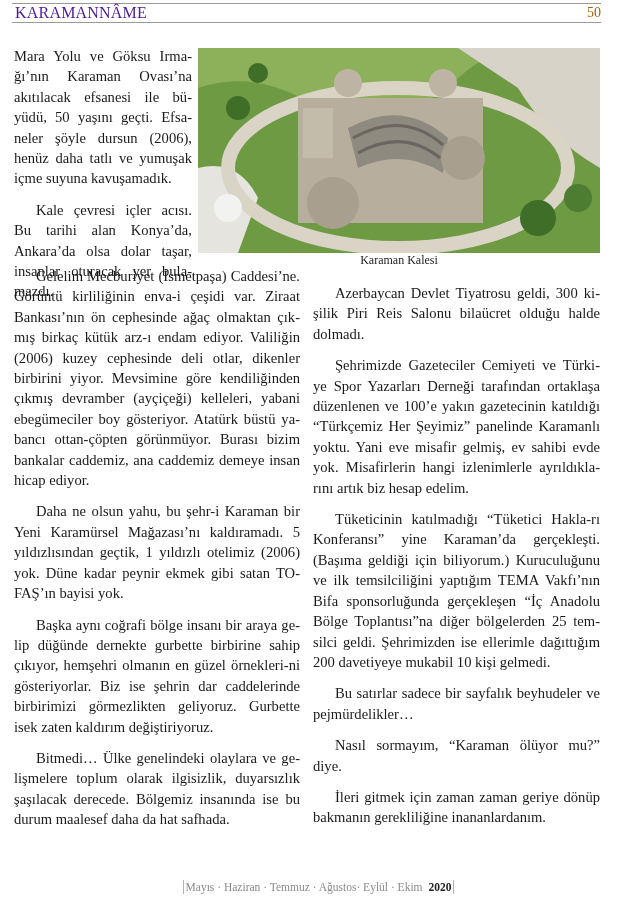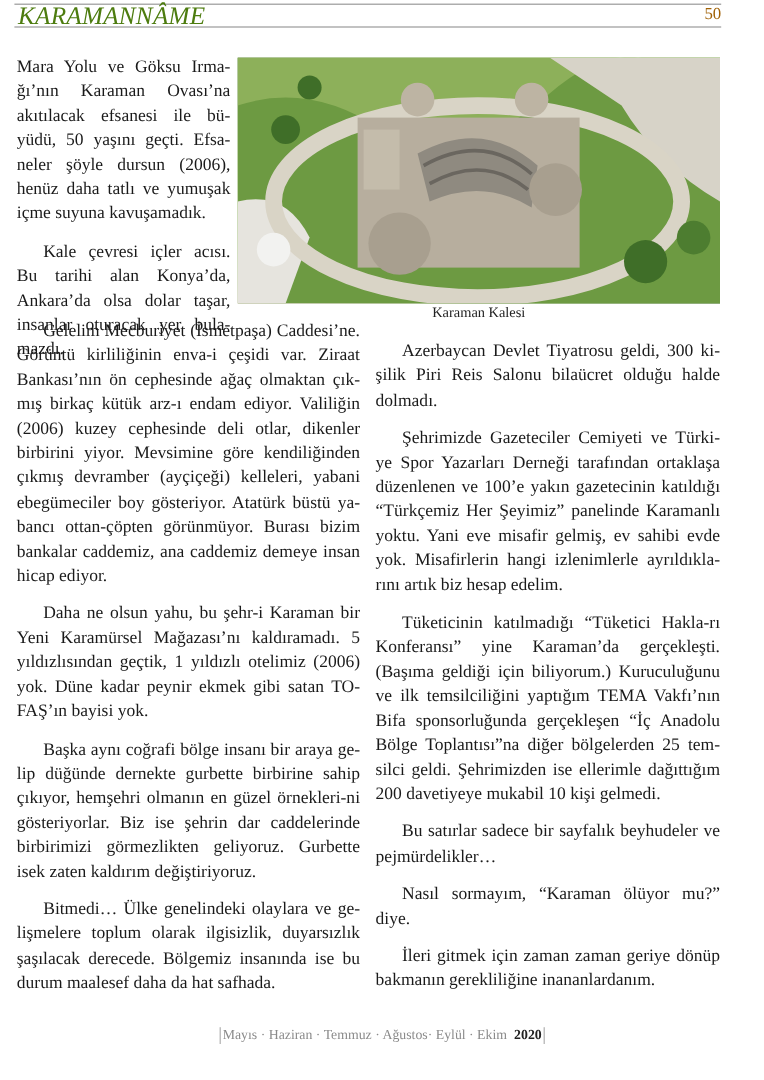--- a/index.html
+++ b/index.html
@@ -1,34 +1,34 @@
 <!DOCTYPE html>
 <html><head>
 <meta charset="utf-8">
 <style>
   html, body { margin: 0; padding: 0; background: #ffffff; }
   body { width: 637px; height: 900px; position: relative; overflow: hidden;
          font-family: "Liberation Serif", "DejaVu Serif", serif; color: #1a1a1a; }
   .header { position: absolute; left: 12px; top: 3px; width: 589px; height: 18px;
             border-top: 1.5px solid #9a9a9a; border-bottom: 1.5px solid #9a9a9a; }
-  .header-title { position: absolute; left: 3px; top: 0px; font-size: 21px; line-height: 18px;
-                  letter-spacing: 0.2px; color: #4d7c0f; font-style: italic; }
+  .header-title { position: absolute; left: 3px; top: 0px; font-size: 16px; line-height: 18px;
+                  letter-spacing: 0.2px; color: #4c1d95; }
   .page-number { position: absolute; right: 0px; top: 0px; font-size: 14px; line-height: 18px;
                  color: #a16207; }
   .photo { position: absolute; left: 198px; top: 48px; width: 402px; height: 205px; overflow: hidden;
            background: linear-gradient(160deg, #5f8a3a 0%, #7da64a 25%, #9dbb73 45%, #c9c3b0 60%, #6e9a45 80%, #4e7a30 100%); }
   .caption { position: absolute; left: 198px; top: 253px; width: 402px; text-align: center;
              font-size: 12px; line-height: 14px; color: #222; }
   .col { position: absolute; font-size: 14.6px; line-height: 20.4px; text-align: justify; hyphens: manual; }
   .col p { margin: 0 0 11px 0; text-indent: 22px; }
   .col p.noindent { text-indent: 0; }
   .col-left-top { left: 14px; top: 46px; width: 178px; }
   .col-left { left: 14px; top: 266px; width: 286px; }
   .col-right { left: 313px; top: 283px; width: 287px; }
-  .footer { position: absolute; left: 0; top: 856px; width: 637px; text-align: center;
+  .footer { position: absolute; left: 0; top: 880px; width: 637px; text-align: center;
             font-size: 11.5px; line-height: 14px; color: #8a8a8a; }
   .footer-inner { display: inline-block; border-left: 1px solid #b0b0b0; border-right: 1px solid #b0b0b0; padding: 0 2px; }
   .footer-year { color: #222; font-weight: bold; margin-left: 3px; }
 </style>
 </head>
 <body>
 
 <div class="header">
   <span class="header-title">KARAMANNÂME</span>
   <span class="page-number">50</span>

